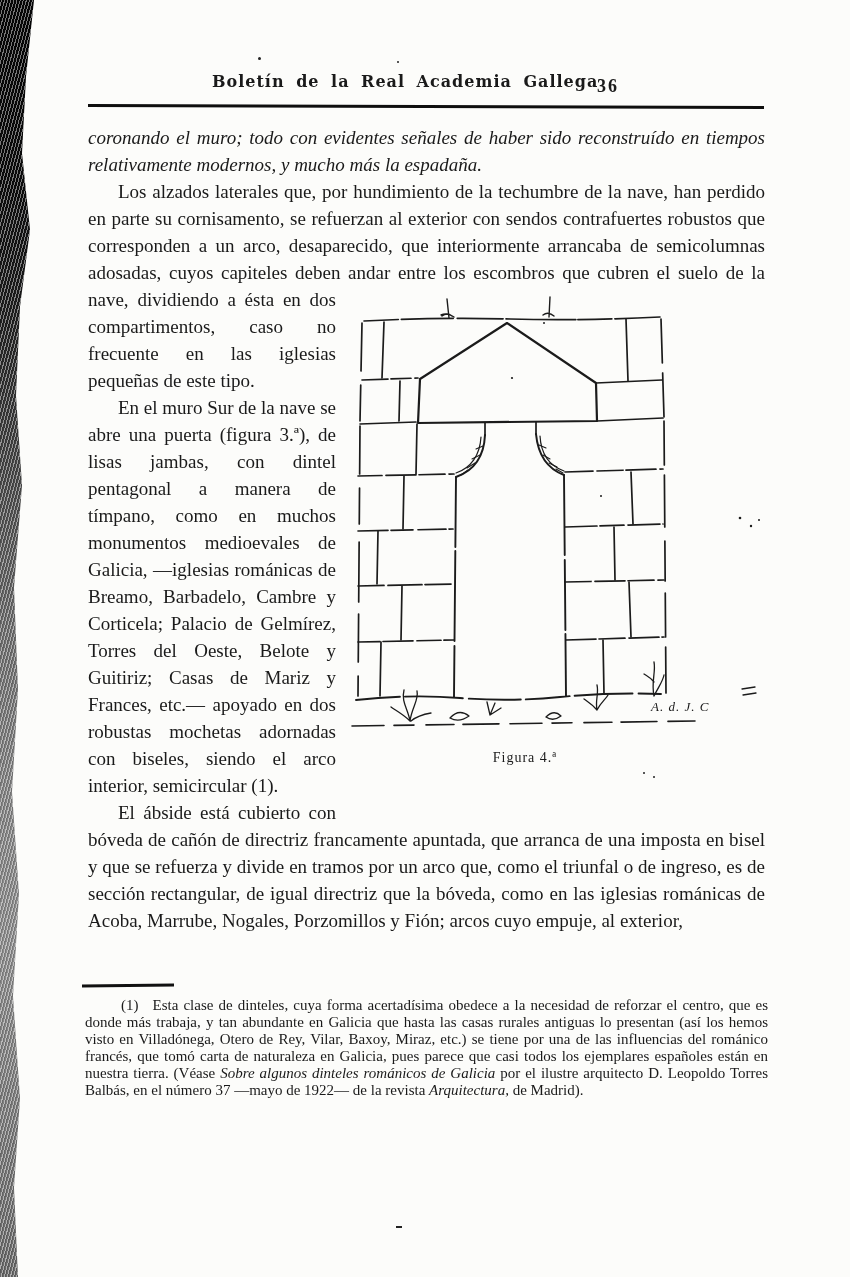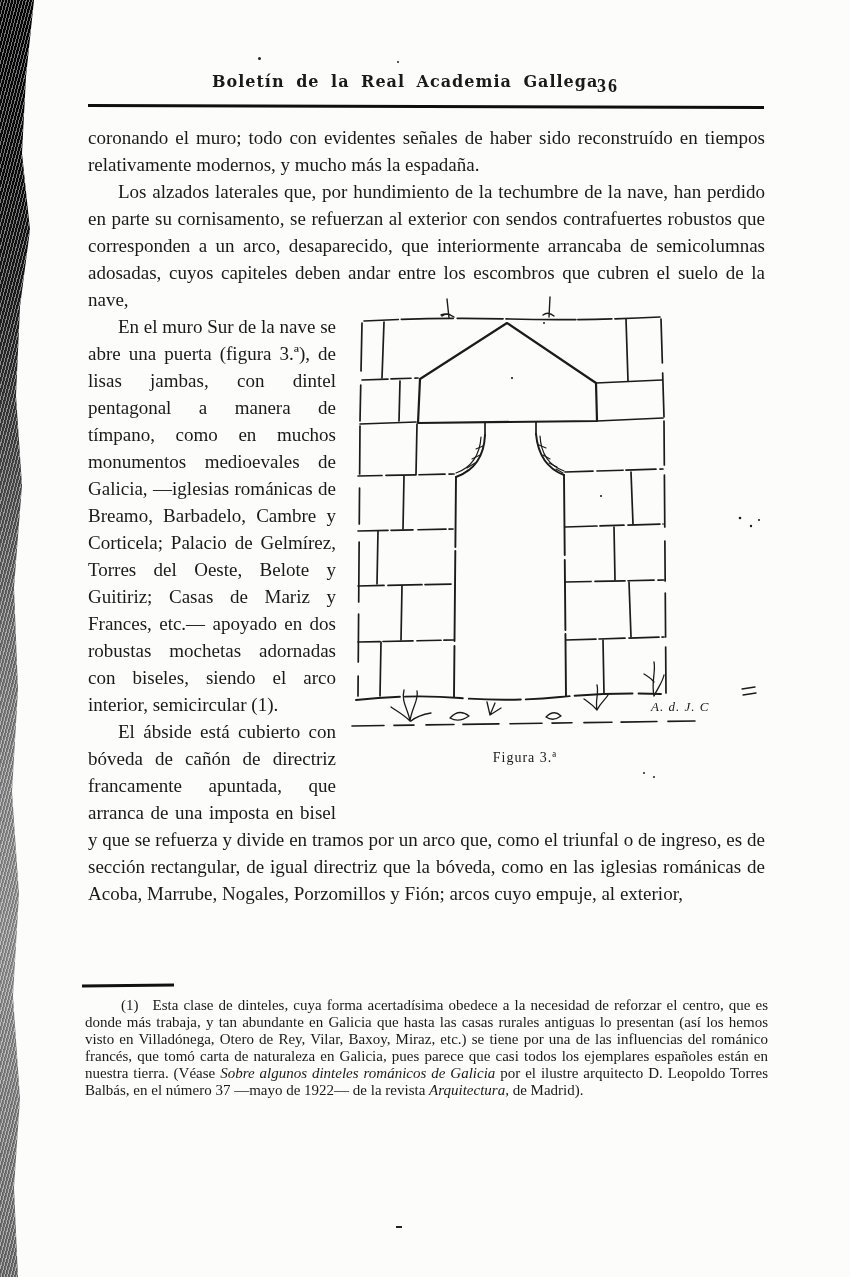--- a/index.html
+++ b/index.html
@@ -26,21 +26,21 @@
   }
   .rule{
     position:absolute;left:88px;top:105px;width:676px;height:3px;background:#0e0e0e;
     box-shadow:0 3px 0 -1.5px #333;transform:rotate(0.15deg);
   }
   .content{
     position:absolute;left:88px;top:124px;width:677px;
     font-size:19px;line-height:27px;text-align:justify;
   }
   .content p{margin:0;text-indent:30px;}
-  .content p.no-indent{text-indent:0;}
+  .content p.no-indent{text-indent:0;font-style:italic;}
   .figwrap{
     float:right;width:415px;margin:4px 0 32px 14px;text-indent:0;
   }
   .figwrap svg{display:block;}
   .figcap{
     display:block;width:350px;margin-top:10px;text-align:center;
     font-size:14px;letter-spacing:1px;text-indent:0;
   }
   .fnrule{
     position:absolute;left:82px;top:984px;width:92px;height:3px;background:#111;
@@ -126,22 +126,22 @@
           <path d="M392,399 l13,-2 M393,405 l13,-2" stroke-width="1.3"></path>
 
           <circle cx="390" cy="228" r="1.3" fill="#1b1b1b" stroke="none"></circle>
           <circle cx="401" cy="236" r="1.2" fill="#1b1b1b" stroke="none"></circle>
           <circle cx="409" cy="230" r="1" fill="#1b1b1b" stroke="none"></circle>
           <circle cx="162" cy="88" r="1.1" fill="#1b1b1b" stroke="none"></circle>
           <circle cx="251" cy="206" r="1" fill="#1b1b1b" stroke="none"></circle>
         </g>
         <text x="301" y="421" font-size="13" font-style="italic" letter-spacing="1" fill="#1b1b1b" font-family="Liberation Serif, serif">A. d. J. C</text>
       </svg>
-          <span class="figcap">Figura 3.ª</span>
-        </span></p>
+          <span class="figcap">Figura 4.ª</span>
+        </span><span>dividiendo a ésta en dos compartimentos, caso no frecuente en las iglesias pequeñas de este tipo.</span></p>
     <p>En el muro Sur de la nave se abre una puerta (figura 3.ª), de lisas jambas, con dintel pentagonal a manera de tímpano, como en muchos monumentos medioevales de Galicia, —iglesias románicas de Breamo, Barbadelo, Cambre y Corticela; Palacio de Gelmírez, Torres del Oeste, Belote y Guitiriz; Casas de Mariz y Frances, etc.— apoyado en dos robustas mochetas adornadas con biseles, siendo el arco interior, semicircular (1).</p>
     <p>El ábside está cubierto con bóveda de cañón de directriz francamente apuntada, que arranca de una imposta en bisel y que se refuerza y divide en tramos por un arco que, como el triunfal o de ingreso, es de sección rectangular, de igual directriz que la bóveda, como en las iglesias románicas de Acoba, Marrube, Nogales, Porzomillos y Fión; arcos cuyo empuje, al exterior,</p>
   </div>
 
   <div class="fnrule"></div>
 
   <p class="footnote"><span class="fnmark">(1)</span><span>Esta clase de dinteles, cuya forma acertadísima obedece a la necesidad de reforzar el centro, que es donde más trabaja, y tan abundante en Galicia que hasta las casas rurales antiguas lo presentan (así los hemos visto en Villadónega, Otero de Rey, Vilar, Baxoy, Miraz, etc.) se tiene por una de las influencias del románico francés, que tomó carta de naturaleza en Galicia, pues parece que casi todos los ejemplares españoles están en nuestra tierra. (Véase </span><i>Sobre algunos dinteles románicos de Galicia</i><span> por el ilustre arquitecto D. Leopoldo Torres Balbás, en el número 37 —mayo de 1922— de la revista </span><i>Arquitectura,</i><span> de Madrid).</span></p>
 
   <div class="speck" style="left:258px;top:57px;width:3px;height:3px;"></div>
   <div class="speck" style="left:397px;top:61px;width:2px;height:2px;"></div>

